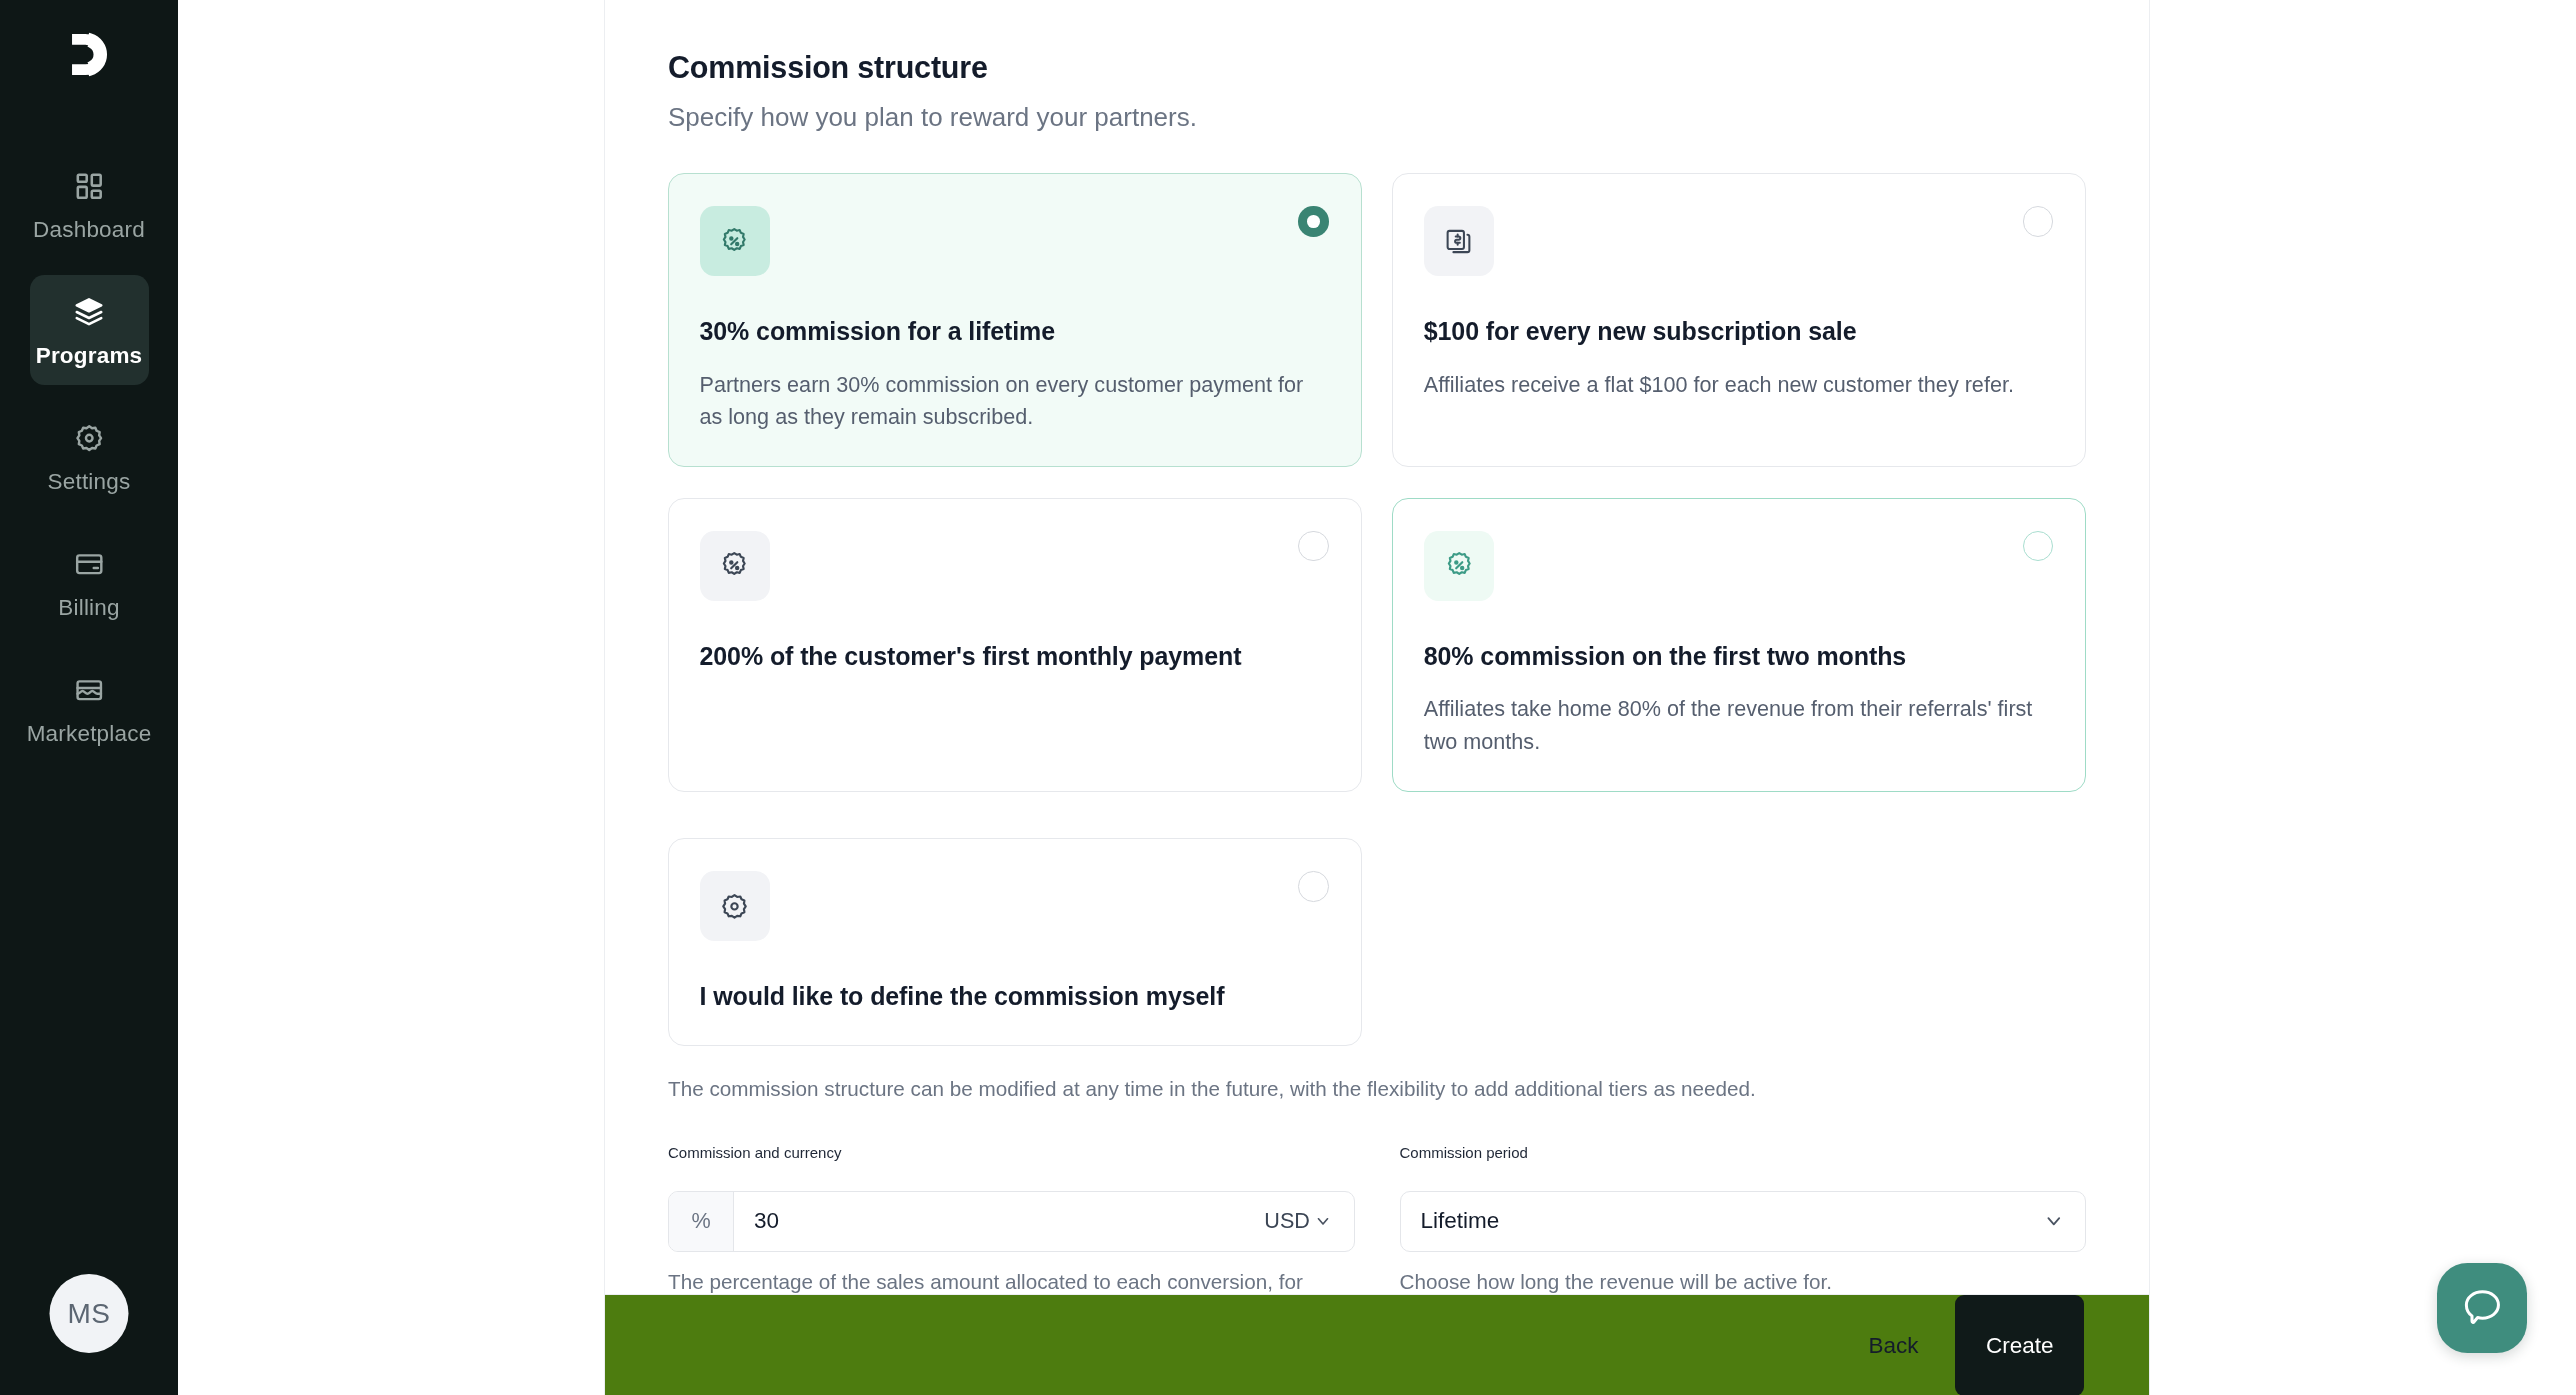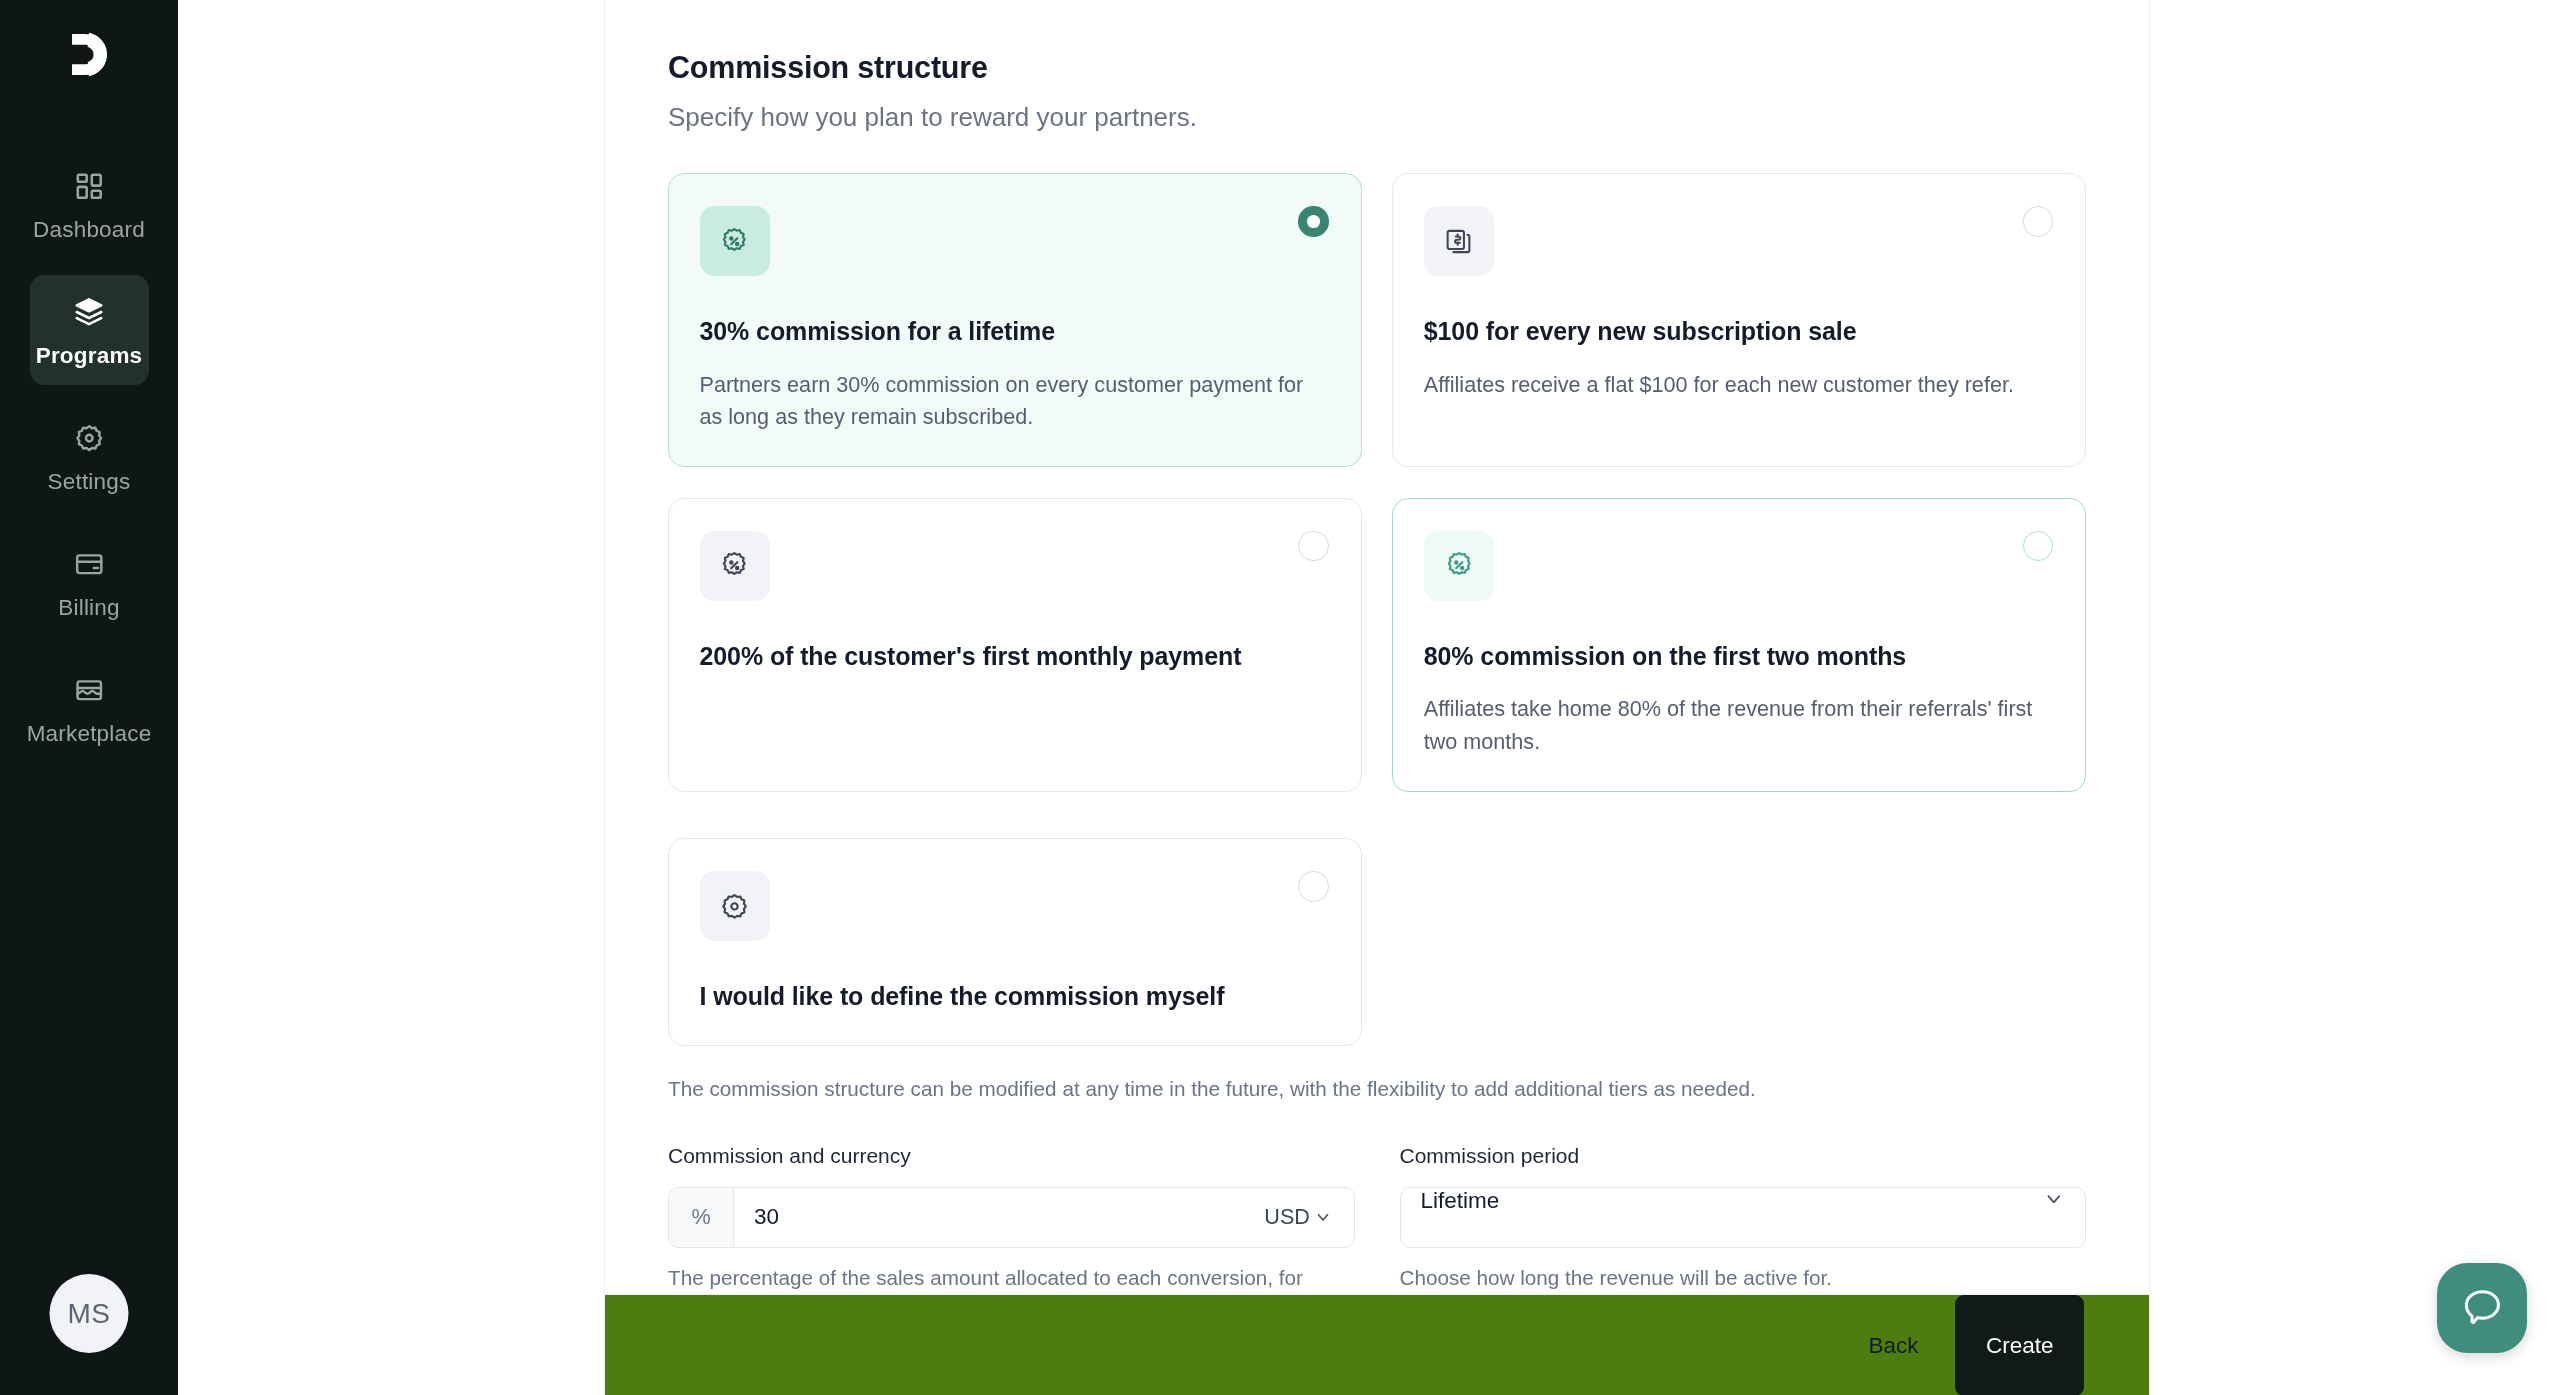--- a/index.html
+++ b/index.html
@@ -233,23 +233,23 @@
   }
 
   
   .form-row {
     margin-top: 43px;
     display: grid;
     grid-template-columns: 1fr 1fr;
     gap: 30.5px 45px;
   }
   .field-label {
-    font-size: 21px;
+    font-size: 15px;
     color: #1f2736;
-    margin-bottom: 19px;
+    margin-bottom: 30px;
   }
   .input-group {
     display: flex;
     align-items: stretch;
     height: 61px;
     border: 1.8px solid #e4e6ea;
     border-radius: 10px;
     overflow: hidden;
     background: #ffffff;
   }
@@ -283,21 +283,21 @@
     color: #3c4655;
     cursor: pointer;
     background: transparent;
   }
   .select-box {
     height: 61px;
     border: 1.8px solid #e4e6ea;
     border-radius: 10px;
     background: #ffffff;
     display: flex;
-    align-items: flex-start;
+    align-items: center;
     justify-content: space-between;
     padding: 0 20px;
     font-size: 22.5px;
     color: #141c2b;
     cursor: pointer;
   }
   .helper {
     margin-top: 14.4px;
     font-size: 20.7px;
     line-height: 1.5;

